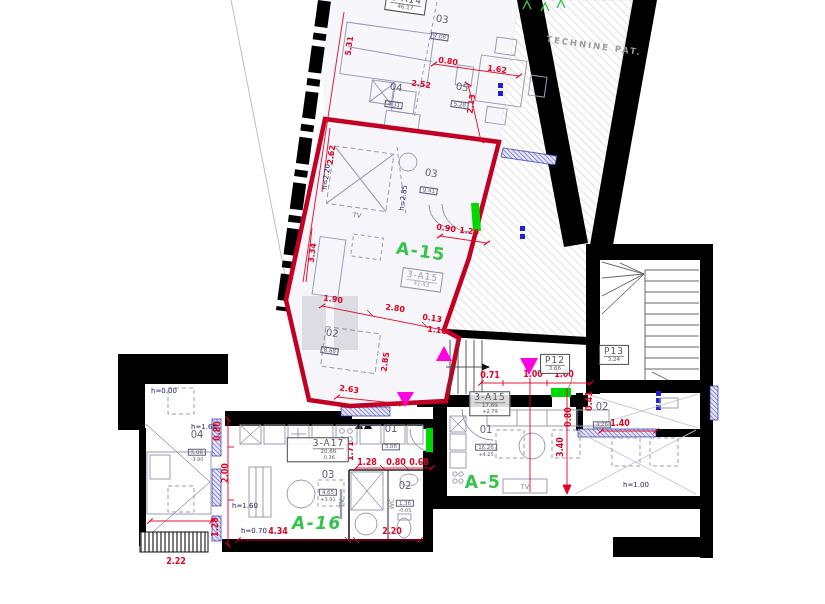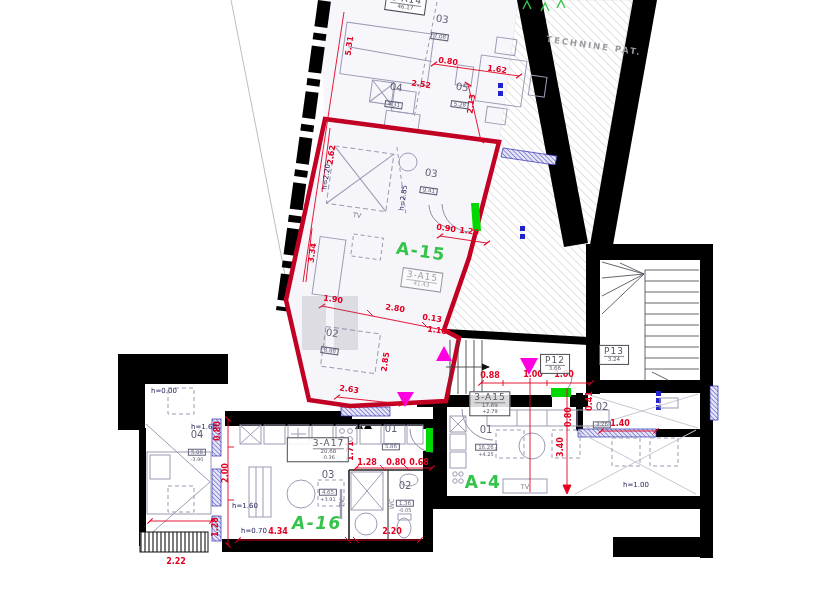--- a/index.html
+++ b/index.html
@@ -333,21 +333,21 @@
       <div class="lbl dim" style="position: absolute; left: 448px; top: 62px; transform: translate(-50%, -50%) rotate(8deg);">0.80</div>
       <div class="lbl dim" style="position: absolute; left: 497px; top: 70px; transform: translate(-50%, -50%) rotate(8deg);">1.62</div>
       <div class="lbl dim" style="position: absolute; left: 446px; top: 229px; transform: translate(-50%, -50%) rotate(8deg);">0.90</div>
       <div class="lbl dim" style="position: absolute; left: 469px; top: 232px; transform: translate(-50%, -50%) rotate(8deg);">1.20</div>
       <div class="lbl dim" style="position: absolute; left: 333px; top: 300px; transform: translate(-50%, -50%) rotate(8deg);">1.90</div>
       <div class="lbl dim" style="position: absolute; left: 395px; top: 309px; transform: translate(-50%, -50%) rotate(8deg);">2.80</div>
       <div class="lbl dim" style="position: absolute; left: 432px; top: 319px; transform: translate(-50%, -50%) rotate(8deg);">0.13</div>
       <div class="lbl dim" style="position: absolute; left: 437px; top: 331px; transform: translate(-50%, -50%) rotate(8deg);">1.10</div>
       <div class="lbl dim" style="position: absolute; left: 386px; top: 362px; transform: translate(-50%, -50%) rotate(-82deg);">2.85</div>
       <div class="lbl dim" style="position: absolute; left: 349px; top: 390px; transform: translate(-50%, -50%) rotate(8deg);">2.63</div>
-      <div class="lbl dim" style="position: absolute; left: 490px; top: 376px; transform: translate(-50%, -50%);">0.88</div>
+      <div class="lbl dim" style="position: absolute; left: 490px; top: 376px; transform: translate(-50%, -50%);">0.71</div>
       <div class="lbl dim" style="position: absolute; left: 533px; top: 375px; transform: translate(-50%, -50%);">1.00</div>
       <div class="lbl dim" style="position: absolute; left: 564px; top: 375px; transform: translate(-50%, -50%);">1.00</div>
       <div class="lbl dim" style="position: absolute; left: 569px; top: 417px; transform: translate(-50%, -50%) rotate(-90deg);">0.80</div>
       <div class="lbl dim" style="position: absolute; left: 590px; top: 401px; transform: translate(-50%, -50%) rotate(-90deg);">0.41</div>
       <div class="lbl dim" style="position: absolute; left: 561px; top: 447px; transform: translate(-50%, -50%) rotate(-90deg);">3.40</div>
       <div class="lbl dim" style="position: absolute; left: 620px; top: 424px; transform: translate(-50%, -50%);">1.40</div>
       <div class="lbl dim" style="position: absolute; left: 367px; top: 463px; transform: translate(-50%, -50%);">1.28</div>
       <div class="lbl dim" style="position: absolute; left: 396px; top: 463px; transform: translate(-50%, -50%);">0.80</div>
       <div class="lbl dim" style="position: absolute; left: 419px; top: 463px; transform: translate(-50%, -50%);">0.68</div>
       <div class="lbl dim" style="position: absolute; left: 351px; top: 451px; transform: translate(-50%, -50%) rotate(-90deg);">1.71</div>
@@ -363,21 +363,21 @@
       <div class="lbl hlab" style="position: absolute; left: 254px; top: 532px; transform: translate(-50%, -50%);">h=0.70</div>
       <div class="lbl hlab" style="position: absolute; left: 636px; top: 486px; transform: translate(-50%, -50%);">h=1.00</div>
       <div class="lbl hlab" style="position: absolute; left: 404px; top: 198px; transform: translate(-50%, -50%) rotate(-82deg);">h=2.85</div>
       <div class="lbl hlab" style="position: absolute; left: 327px; top: 177px; transform: translate(-50%, -50%) rotate(-82deg);">h=2.20</div>
       <div class="lbl misc" style="position: absolute; left: 357px; top: 216px; transform: translate(-50%, -50%) rotate(8deg);">TV</div>
       <div class="lbl misc" style="position: absolute; left: 525px; top: 487px; transform: translate(-50%, -50%);">TV</div>
       <div class="lbl misc" style="position: absolute; left: 342px; top: 503px; transform: translate(-50%, -50%) rotate(-90deg);">TV</div>
       <div class="lbl misc" style="position: absolute; left: 392px; top: 504px; transform: translate(-50%, -50%) rotate(-90deg);">WC</div>
       <div class="lbl green" style="position: absolute; left: 421px; top: 252px; transform: translate(-50%, -50%) rotate(8deg);">A-15</div>
       <div class="lbl green" style="position: absolute; left: 317px; top: 524px; transform: translate(-50%, -50%); font-style: italic;">A-16</div>
-      <div class="lbl green" style="position: absolute; left: 483px; top: 483px; transform: translate(-50%, -50%);">A-4</div>
+      <div class="lbl green" style="position: absolute; left: 483px; top: 483px; transform: translate(-50%, -50%);">A-5</div>
       <div class="lbl tech" style="position: absolute; left: 594px; top: 46px; transform: translate(-50%, -50%) rotate(8deg);">TECHNINE PAT.</div>
       <div class="lbl room" style="position: absolute; left: 441px; top: 28px; transform: translate(-50%, -50%) rotate(8deg);"><div class="rn">03</div><div class="ab">7.08</div></div>
       <div class="lbl room" style="position: absolute; left: 395px; top: 96px; transform: translate(-50%, -50%) rotate(8deg);"><div class="rn">04</div><div class="ab">4.31</div></div>
       <div class="lbl room" style="position: absolute; left: 461px; top: 96px; transform: translate(-50%, -50%) rotate(8deg);"><div class="rn">05</div><div class="ab">5.28</div></div>
       <div class="lbl room" style="position: absolute; left: 430px; top: 182px; transform: translate(-50%, -50%) rotate(8deg);"><div class="rn">03</div><div class="ab">9.41</div></div>
       <div class="lbl room" style="position: absolute; left: 331px; top: 342px; transform: translate(-50%, -50%) rotate(8deg);"><div class="rn">02</div><div class="ab">8.88</div></div>
       <div class="lbl room" style="position: absolute; left: 391px; top: 438px; transform: translate(-50%, -50%);"><div class="rn">01</div><div class="ab">5.86</div></div>
       <div class="lbl room" style="position: absolute; left: 405px; top: 497px; transform: translate(-50%, -50%);"><div class="rn">02</div><div class="ab">1.36</div><div class="lv">-0.05</div></div>
       <div class="lbl room" style="position: absolute; left: 328px; top: 486px; transform: translate(-50%, -50%);"><div class="rn">03</div><div class="ab">4.65</div><div class="lv">+3.91</div></div>
       <div class="lbl room" style="position: absolute; left: 197px; top: 446px; transform: translate(-50%, -50%);"><div class="rn">04</div><div class="ab">5.08</div><div class="lv">-3.90</div></div>

